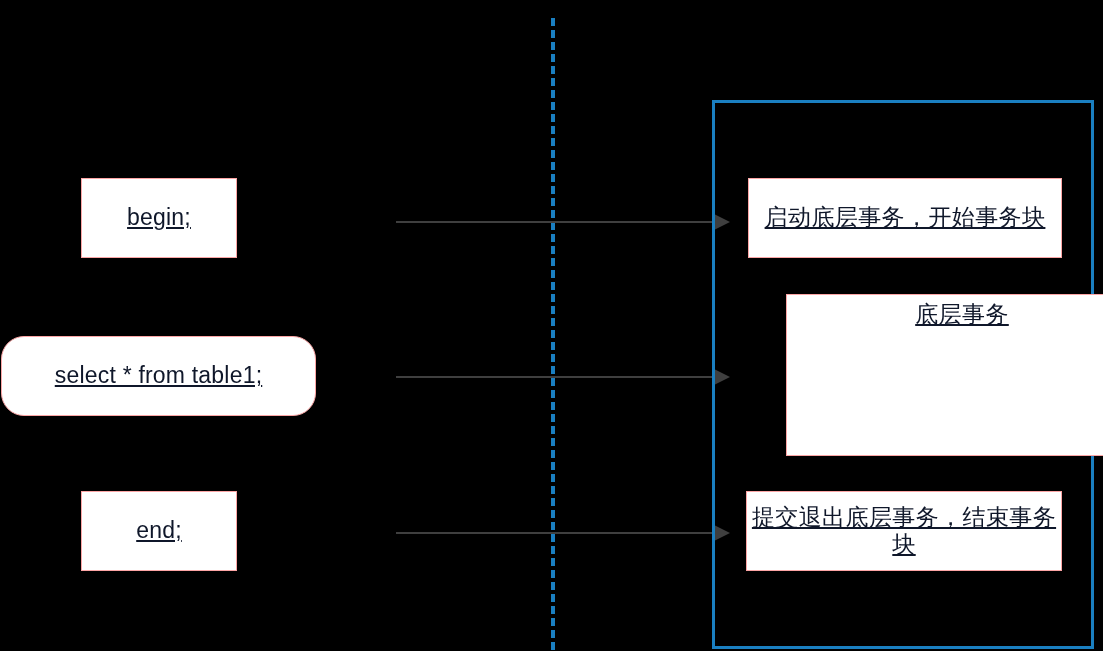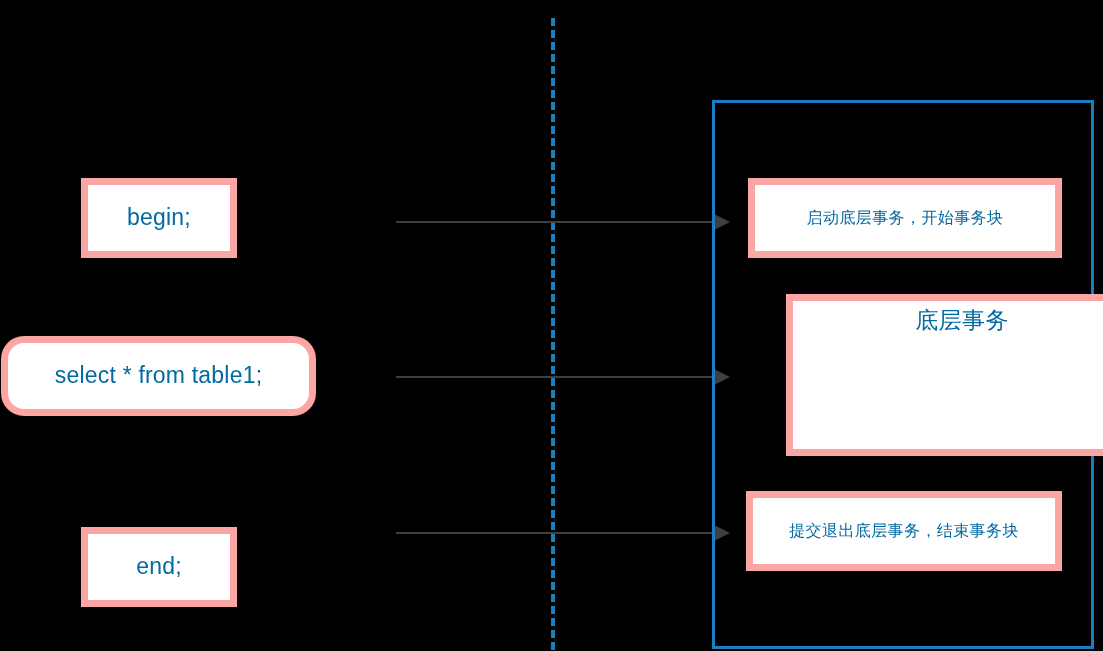--- a/index.html
+++ b/index.html
@@ -13,45 +13,46 @@
     height: 651px;
     background: #000000;
     overflow: hidden;
     font-family: "Liberation Sans", "DejaVu Sans", sans-serif;
   }
 
   
   .wbox {
     position: absolute;
     background: #ffffff;
-    border: 7px solid #fca5a5;
+    border: 1px solid #fca5a5;
     box-sizing: border-box;
     display: flex;
     align-items: center;
     justify-content: center;
     text-align: center;
-    color: #0369a1;
+    color: #0f172a;
     line-height: 1.18;
+    text-decoration: underline;
   }
   .wbox.thin { border-width: 2px; }
 
   .sql-text {
     font-size: 23px;
     letter-spacing: 0.2px;
     white-space: nowrap;
   }
   .cn-text {
-    font-size: 16px;
+    font-size: 23px;
     letter-spacing: 0.4px;
   }
 
   
   #box-begin   { left: 81px;  top: 178px; width: 156px; height: 80px; }
   #box-select  { left: 1px;   top: 336px; width: 315px; height: 80px; border-radius: 23px; }
-  #box-end     { left: 81px;  top: 491px; width: 156px; height: 80px; margin-top: 36px; }
+  #box-end     { left: 81px;  top: 491px; width: 156px; height: 80px; }
 
   
   #divider {
     position: absolute;
     left: 551px;
     top: 18px;
     width: 0;
     height: 632px;
     border-left: 4px dashed #1a7fc1;
   }

